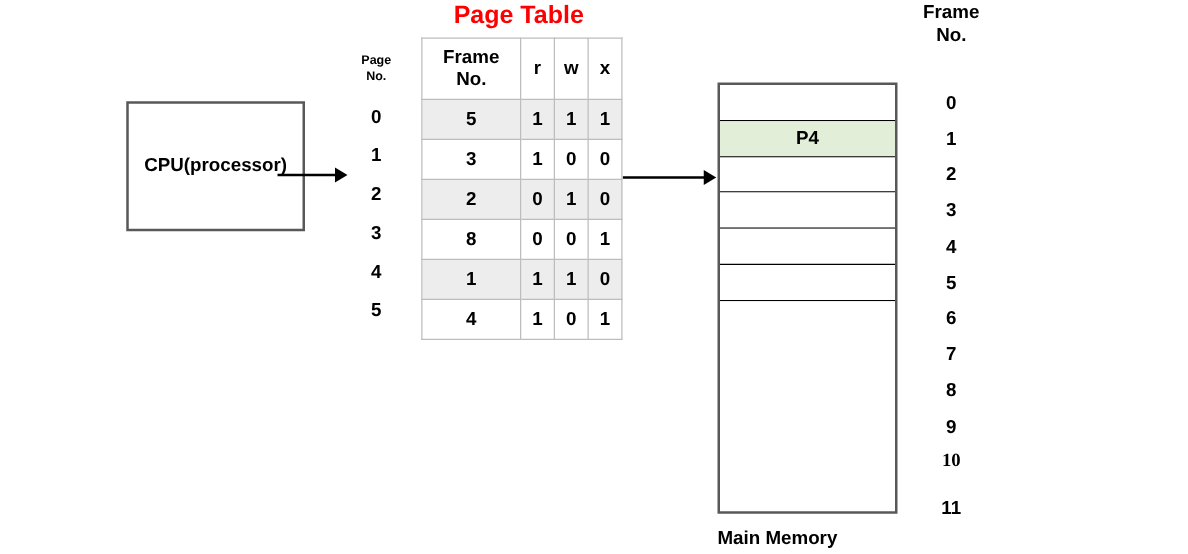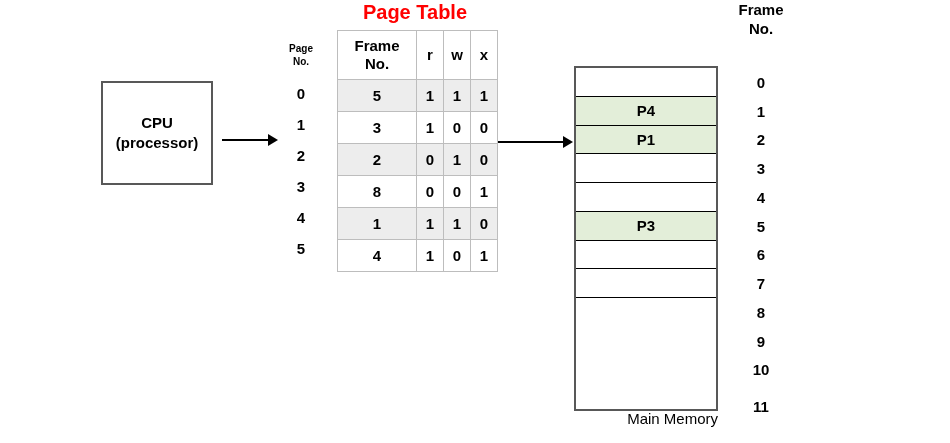--- a/index.html
+++ b/index.html
@@ -26,29 +26,29 @@
     display: flex;
     align-items: center;
     justify-content: center;
     text-align: center;
   }
 
   
   #cpu-box {
     left: 101px;
     top: 81px;
-    width: 112px;
+    width: 143px;
     height: 104px;
     border: 2px solid #585858;
     box-sizing: border-box;
     background: #ffffff;
     font-size: 15px;
     font-weight: bold;
     line-height: 1.35;
-    flex-direction: column;
+    flex-direction: row;
   }
 
   
   .arrow-line {
     height: 2px;
     background: #000000;
   }
   .arrow-head {
     width: 0;
     height: 0;
@@ -152,25 +152,25 @@
   .mem-row.filled { background: #e3eed9; text-align: center; }
   .frame-no-cell {
     left: 724px;
     width: 74px;
     height: 28.75px;
     font-size: 15px;
     font-weight: bold;
   }
   #main-memory-caption {
     left: 574px;
-    top: 410px;
+    top: 422px;
     width: 144px;
     font-size: 15px;
-    font-weight: normal;
-    text-align: right;
+    font-weight: bold;
+    text-align: left;
   }
 </style>
 </head>
 <body>
 
 <div id="canvas">
 
   <div class="abs ctr" id="cpu-box">
     <div>CPU</div>
     <div>(processor)</div>
@@ -253,37 +253,35 @@
   </table>
 
   <div class="abs" id="frame-no-header">
     <div>Frame</div>
     <div>No.</div>
   </div>
 
   <div class="abs" id="memory-box">
     <div class="mem-row"></div>
     <div class="mem-row filled">P4</div>
-    <div class="mem-row filled">P1</div>
-    <div class="mem-row"></div>
-    <div class="mem-row"></div>
-    <div class="mem-row filled">P3</div>
+    <div class="mem-row"></div>
+    <div class="mem-row"></div>
     <div class="mem-row"></div>
     <div class="mem-row"></div>
     <div class="mem-row"></div>
   </div>
 
   <div class="abs ctr frame-no-cell" style="top:68px;">0</div>
   <div class="abs ctr frame-no-cell" style="top:96.75px;">1</div>
   <div class="abs ctr frame-no-cell" style="top:125.5px;">2</div>
   <div class="abs ctr frame-no-cell" style="top:154.25px;">3</div>
   <div class="abs ctr frame-no-cell" style="top:183px;">4</div>
   <div class="abs ctr frame-no-cell" style="top:211.75px;">5</div>
   <div class="abs ctr frame-no-cell" style="top:240.5px;">6</div>
   <div class="abs ctr frame-no-cell" style="top:269.25px;">7</div>
   <div class="abs ctr frame-no-cell" style="top:298px;">8</div>
   <div class="abs ctr frame-no-cell" style="top:326.75px;">9</div>
-  <div class="abs ctr frame-no-cell" style="top:355.5px;">10</div>
+  <div class="abs ctr frame-no-cell" style="top:355.5px;font-family:Liberation Serif, serif;">10</div>
   <div class="abs ctr frame-no-cell" style="top:392px;">11</div>
 
   <div class="abs" id="main-memory-caption">Main Memory</div>
 
 </div>
 
 </body></html>

